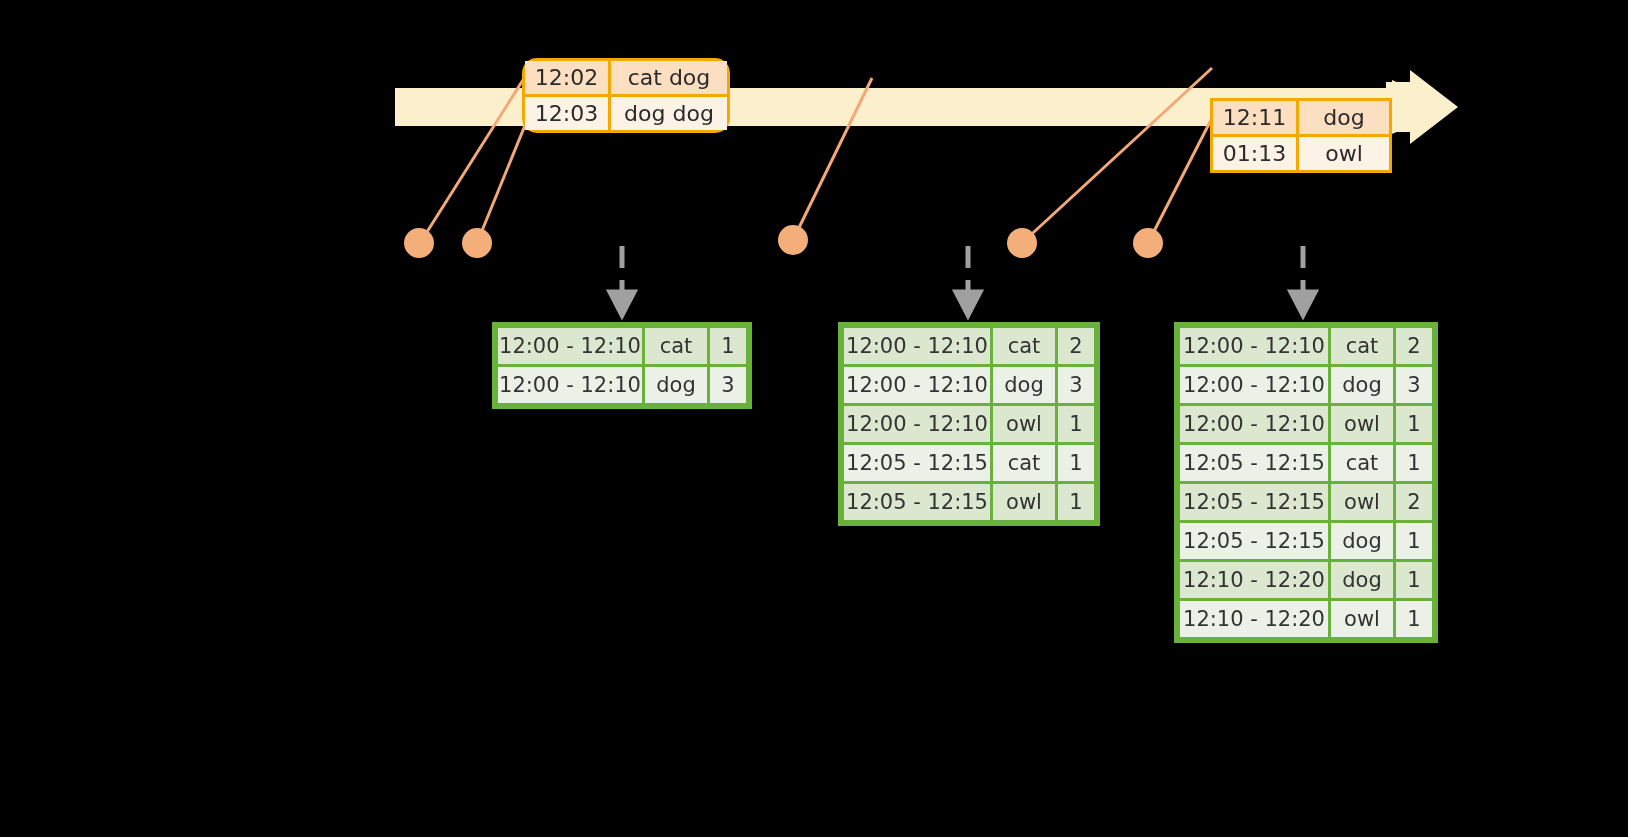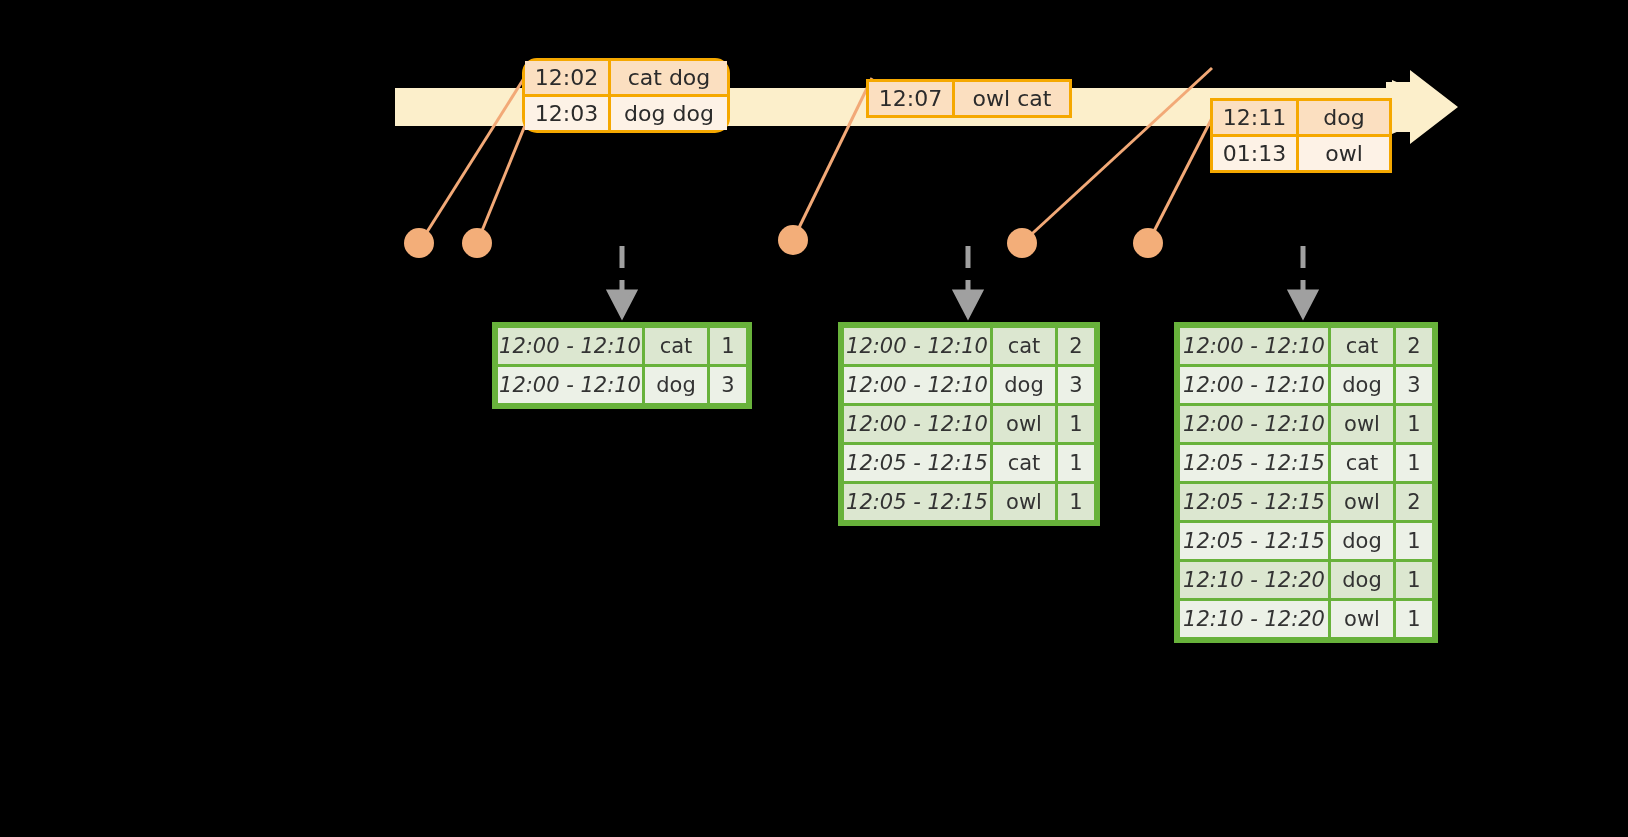--- a/index.html
+++ b/index.html
@@ -54,21 +54,21 @@
   .rt-row{display:flex;}
   .rt-row + .rt-row{margin-top:3px;}
   .rt-cell{
     box-sizing:border-box;
     display:flex;align-items:center;justify-content:center;
     font-size:21px;color:#333;
     padding:6px 0;
   }
   .rt-row.odd .rt-cell{background:#DCE7D0;}
   .rt-row.even .rt-cell{background:#ECF1E7;}
-  .rt-win{flex:0 0 auto;font-style:italic;}
+  .rt-win{flex:0 0 auto;}
   .rt-word{flex:0 0 auto;margin-left:3px;text-align:right;}
   .rt-cnt{flex:0 0 auto;margin-left:3px;}
 
   .t1 .rt-win{width:144px;}  .t1 .rt-word{width:62px;} .t1 .rt-cnt{width:36px;}
   .t2 .rt-win{width:146px;}  .t2 .rt-word{width:62px;} .t2 .rt-cnt{width:36px;}
   .t3 .rt-win{width:148px;}  .t3 .rt-word{width:62px;} .t3 .rt-cnt{width:36px;}
 </style>
 </head>
 <body>
 
@@ -112,26 +112,20 @@
     <div class="event-row shade">
       <div class="ev-time">12:02</div>
       <div class="ev-words">cat dog</div>
     </div>
     <div class="event-row light">
       <div class="ev-time">12:03</div>
       <div class="ev-words">dog dog</div>
     </div>
   </div>
 
-  <div class="event-box" id="ev2" style="left:866px;top:79px;width:206px;">
-    <div class="event-row shade">
-      <div class="ev-time">12:07</div>
-      <div class="ev-words">owl cat</div>
-    </div>
-  </div>
 
   <div class="event-box" id="ev3" style="left:1210px;top:58px;width:182px;margin-top:40px;">
     <div class="event-row shade">
       <div class="ev-time">12:11</div>
       <div class="ev-words">dog</div>
     </div>
     <div class="event-row light">
       <div class="ev-time">01:13</div>
       <div class="ev-words">owl</div>
     </div>

